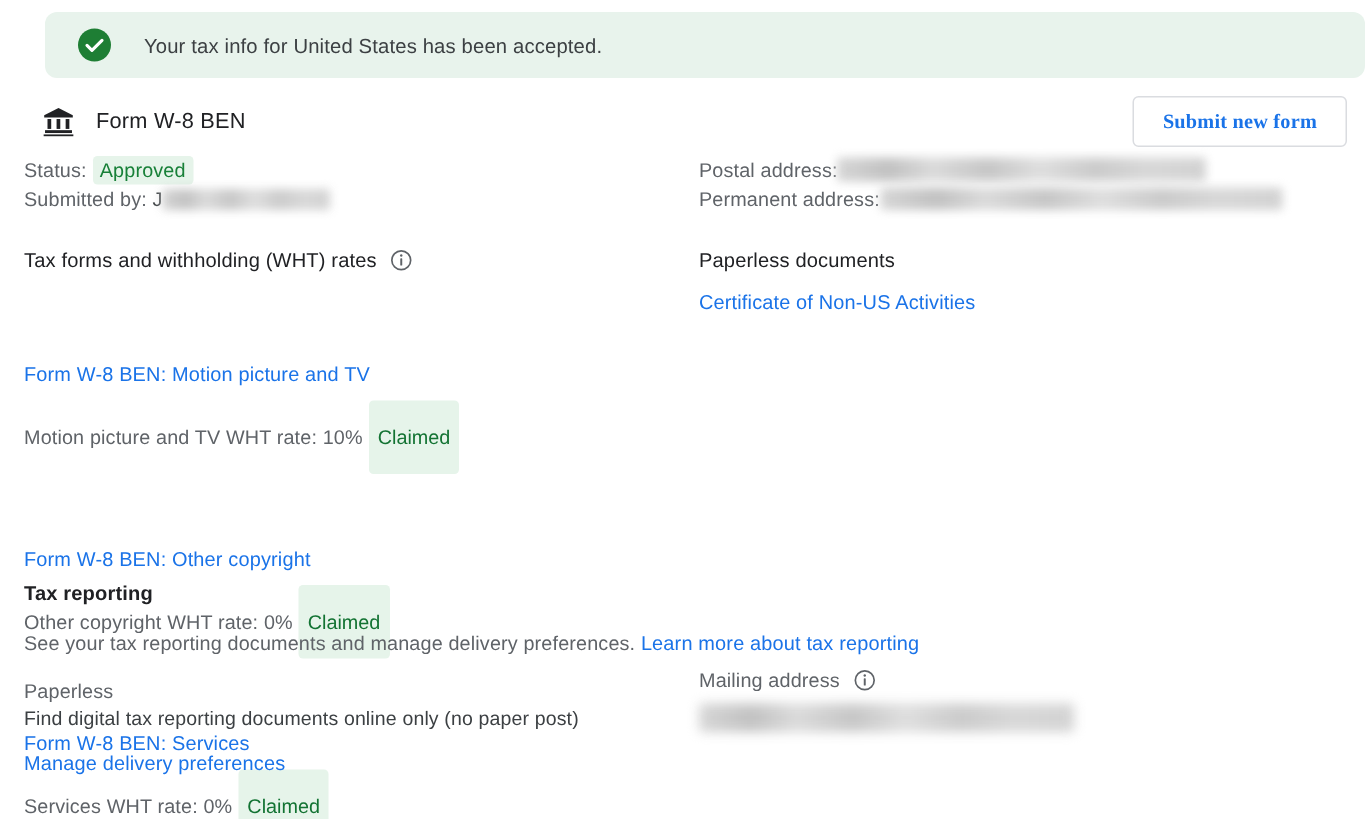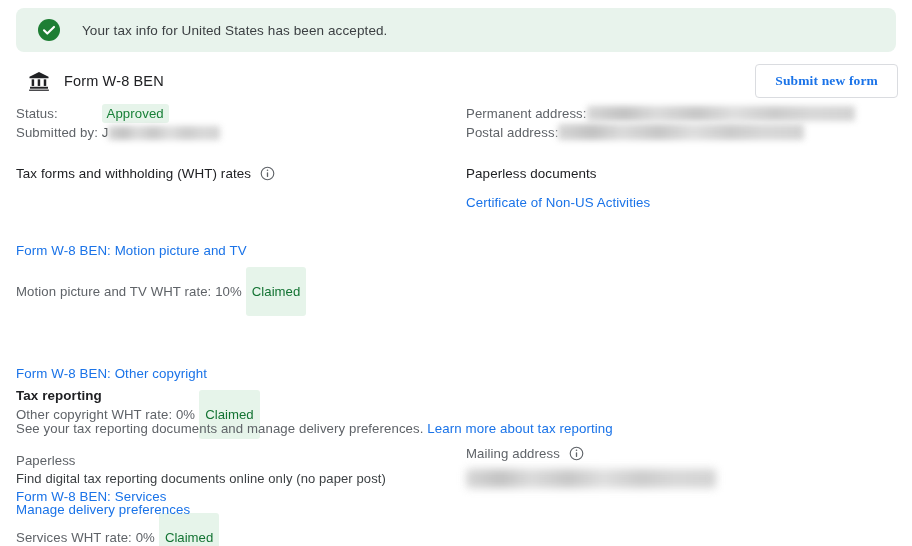--- a/index.html
+++ b/index.html
@@ -13,21 +13,21 @@
     font-family: "Liberation Sans", sans-serif;
     color: #202124;
     overflow: hidden;
     position: relative;
     -webkit-font-smoothing: antialiased;
   }
 
   
   .banner {
     position: absolute;
-    left: 16px;
+    left: 30px;
     top: 8px;
     width: 880px;
     height: 44px;
     background: #e8f3ec;
     border-radius: 8px;
     display: flex;
     align-items: center;
     box-sizing: border-box;
     padding-left: 22px;
   }
@@ -118,21 +118,20 @@
   .meta-line .val { color: #3c4043; }
 
   .badge-approved {
     display: inline-block;
     background: #e6f4ea;
     color: #188038;
     padding: 1px 5px;
     border-radius: 3px;
     font-size: 13.2px;
     line-height: 17px;
-    margin-left: 40px;
   }
 
   
   .redact {
     display: inline-block;
     vertical-align: -3px;
     height: 14px;
     border-radius: 2px;
     background: linear-gradient(90deg,
         #d3d3d3 0%, #bdbdbd 14%, #d8d8d8 26%, #c2c2c2 41%,
@@ -260,24 +259,24 @@
         <span class="badge-approved">Approved</span>
       </div>
       <div class="meta-line">
         <span>Submitted by:</span>
         <span class="val">J</span><span class="redact r-name"></span>
       </div>
     </div>
 
     <div class="col-right">
       <div class="meta-line">
+        <span>Postal address:</span><span class="redact r-postal"></span>
+      </div>
+      <div class="meta-line">
         <span>Permanent address:</span><span class="redact r-perm"></span>
-      </div>
-      <div class="meta-line">
-        <span>Postal address:</span><span class="redact r-postal"></span>
       </div>
     </div>
 
   </div>
 
   <div class="cols" style="height:222px;">
 
     <div class="col-left">
       <div class="section-head">
         <span>Tax forms and withholding (WHT) rates</span>

